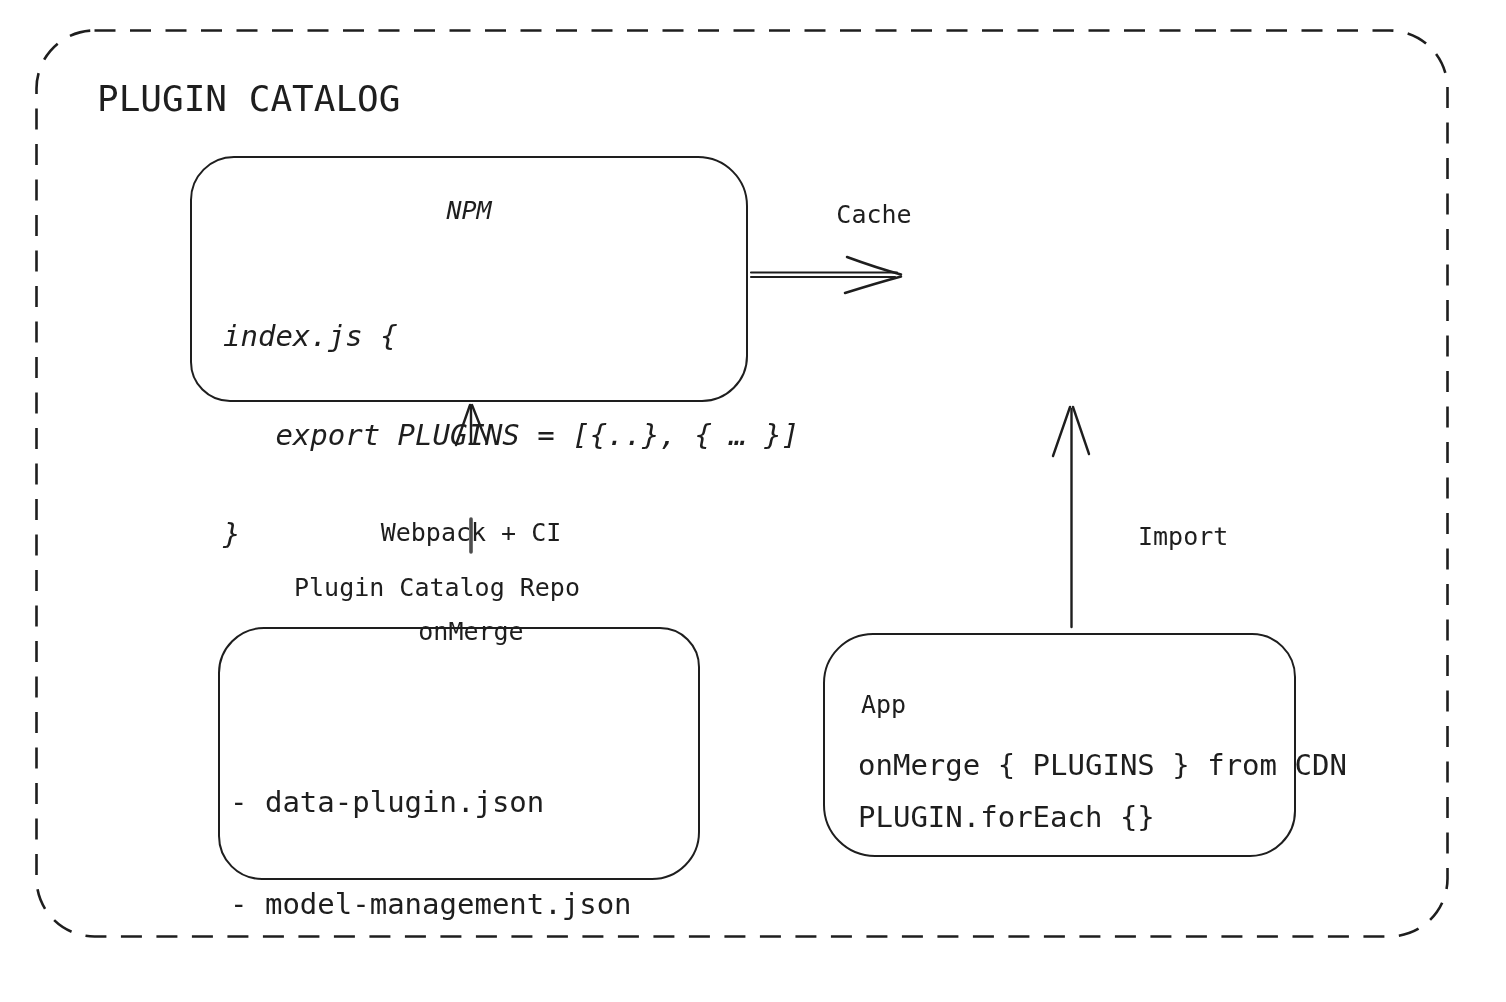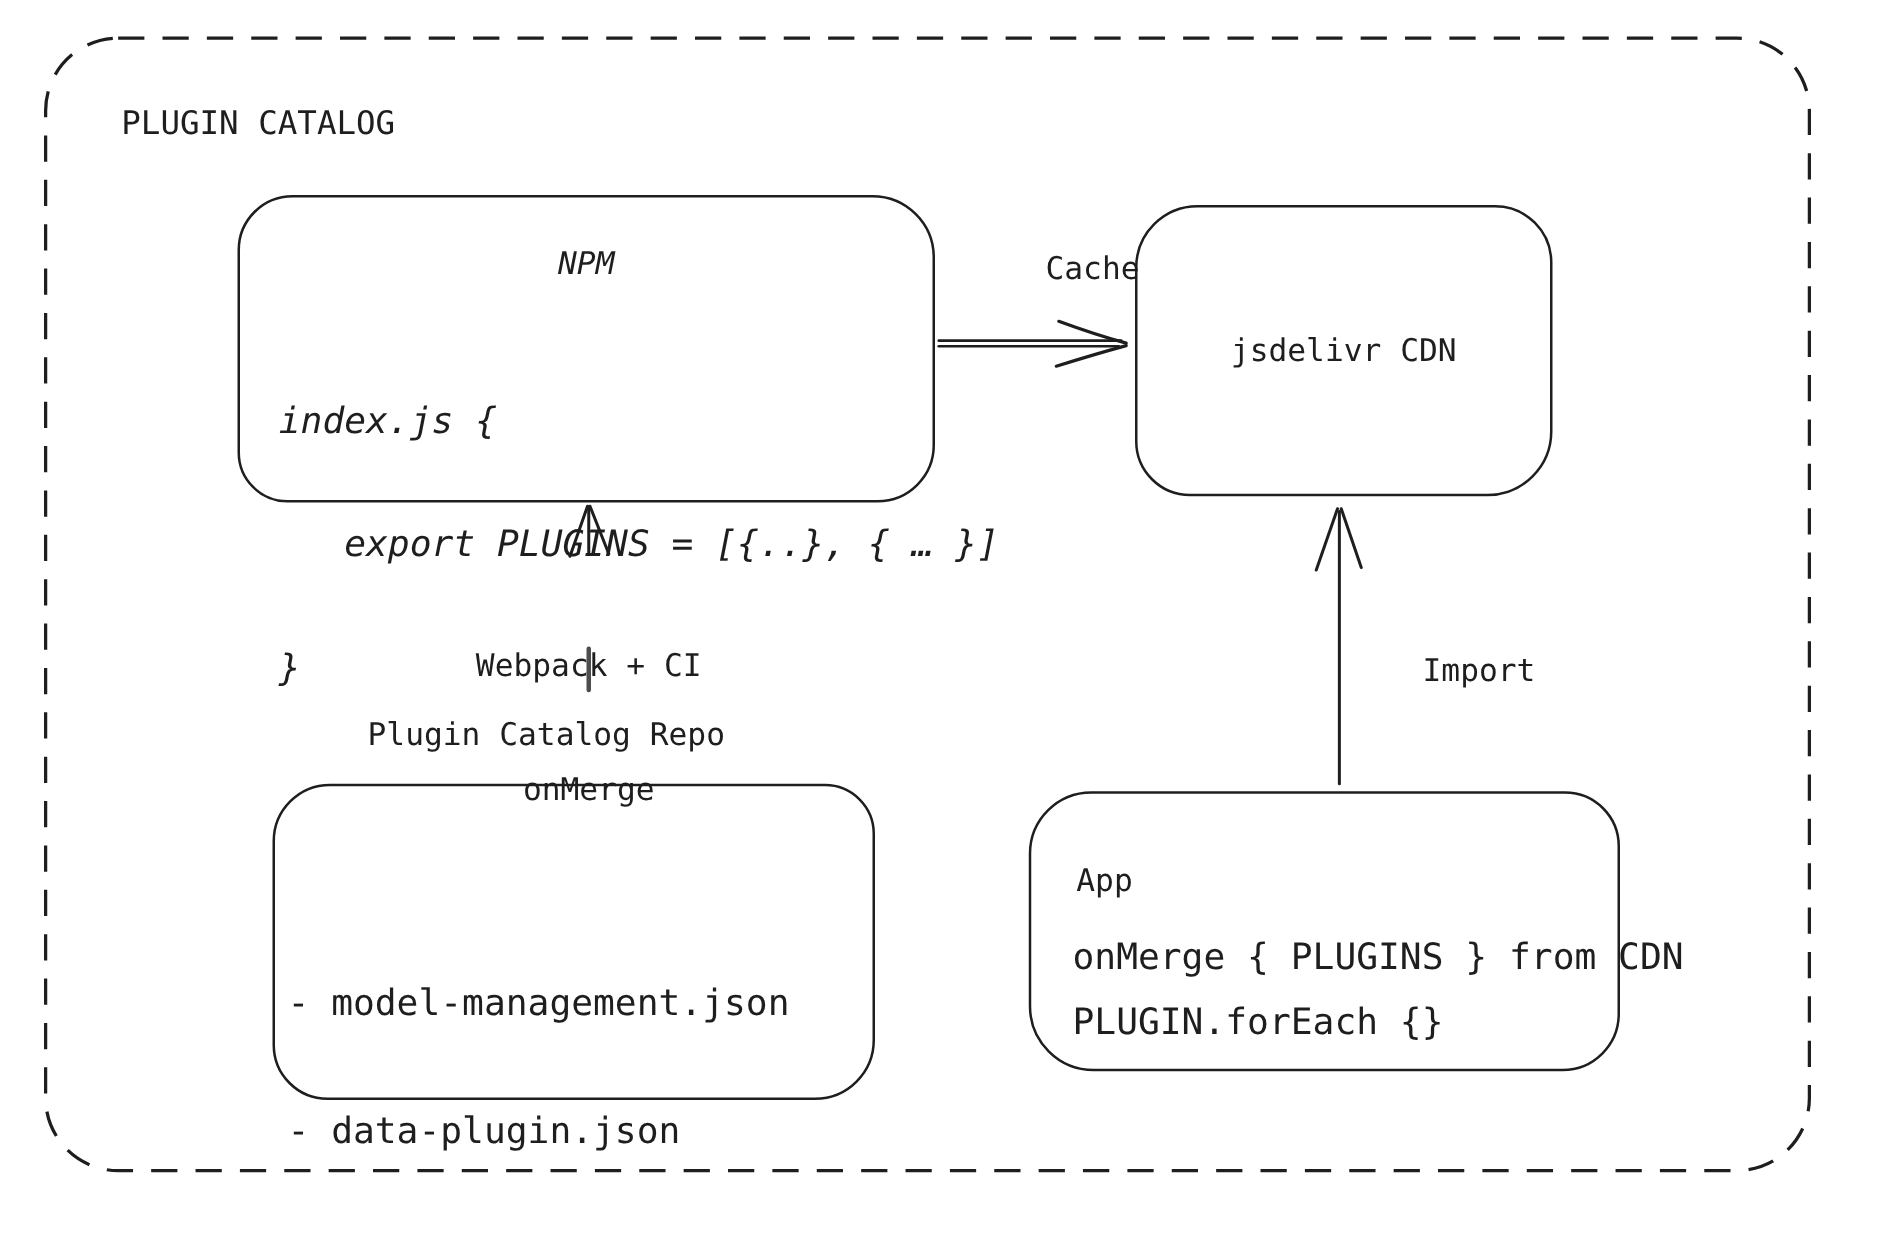--- a/index.html
+++ b/index.html
@@ -47,21 +47,21 @@
   }
   #npm-box   { left: 190px; top: 156px; width: 558px; height: 246px;
                border-radius: 44px 50px 46px 40px; font-style: italic; }
   #cdn-box   { left: 908px; top: 164px; width: 334px; height: 233px;
                border-radius: 50px 46px 52px 44px; }
   #repo-box  { left: 218px; top: 627px; width: 482px; height: 253px;
                border-radius: 46px 40px 48px 44px; }
   #app-box   { left: 823px; top: 633px; width: 473px; height: 224px;
                border-radius: 50px 44px 46px 52px; }
 
-  #page-title        { left: 97px;  top: 84px;  font-size: 26px; }
+  #page-title        { left: 97px;  top: 84px;  font-size: 36px; }
   #npm-title         { left: 0;     top: 38px;  width: 100%; }
   #npm-code          { left: 31px;  top: 96px;  }
   #cdn-label-wrap    { position: absolute; inset: 0; display: flex;
                        align-items: center; justify-content: center; }
   #repo-label        { left: 294px; top: 573px; }
   #repo-files        { left: 10px;  top: 88px;  line-height: 34px; }
   #app-title         { left: 36px;  top: 55px;  }
   #app-code-1        { left: 33px;  top: 114px; }
   #app-code-2        { left: 33px;  top: 166px; }
   #cache-label       { left: 812px; top: 200px; width: 124px; }
@@ -102,31 +102,26 @@
 
   <div id="npm-box" class="box">
     <div id="npm-title" class="label centered">NPM</div>
     <div id="npm-code" class="code">
       <div class="code-line">index.js {</div>
       <div class="code-line">   export PLUGINS = [{..}, { … }]</div>
       <div class="code-line">}</div>
     </div>
   </div>
 
-  <div id="cdn-box" class="box">
-    <div id="cdn-label-wrap">
-      <span class="label" style="position:static">jsdelivr CDN</span>
-    </div>
-  </div>
 
   <div id="repo-label" class="label">Plugin Catalog Repo</div>
   <div id="repo-box" class="box">
     <div id="repo-files" class="code">
+      <div class="code-line">- data-plugin.json</div>
       <div class="code-line">- model-management.json</div>
-      <div class="code-line">- data-plugin.json</div>
       <div class="code-line">...</div>
     </div>
   </div>
 
   <div id="app-box" class="box">
     <div id="app-title" class="label">App</div>
     <div id="app-code-1" class="code">onMerge { PLUGINS } from CDN</div>
     <div id="app-code-2" class="code">PLUGIN.forEach {}</div>
   </div>
 

